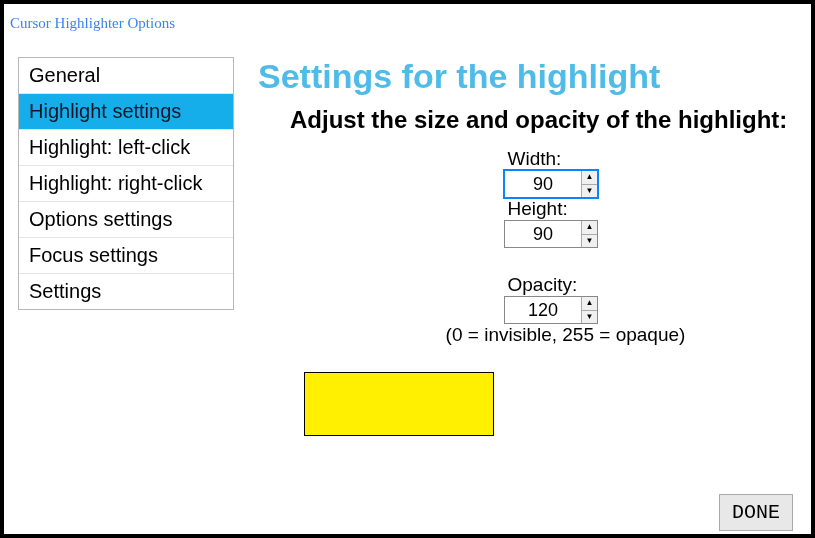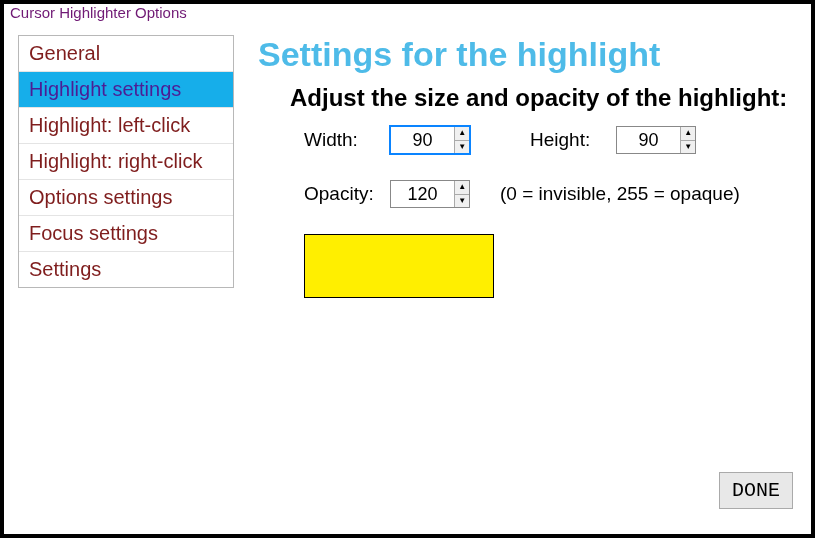--- a/index.html
+++ b/index.html
@@ -10,48 +10,49 @@
     background: #fff;
   }
   .window {
     width: 815px;
     height: 538px;
     border: 4px solid #000;
     background: #fff;
     position: relative;
   }
   .titlebar {
-    padding: 0 6px;
+    padding: 11px 6px;
     font-size: 15px;
-    color: #701a75;
+    color: #3b82f6;
+    font-family: Liberation Serif, serif;
   }
   .content {
     display: flex;
     padding: 14px 14px 0 14px;
     height: calc(100% - 28px);
     position: relative;
   }
   .sidebar {
     width: 216px;
     border: 1px solid #b8b8b8;
     background: #fff;
     align-self: flex-start;
   }
   .sidebar-item {
     padding: 6px 10px;
     font-size: 20px;
-    color: #7f1d1d;
+    color: #000000;
     cursor: pointer;
     border-bottom: 1px solid #e4e4e4;
     white-space: nowrap;
   }
   .sidebar-item:last-child { border-bottom: none; }
   .sidebar-item.selected {
     background: #16aeea;
-    color: #4c1d95;
+    color: #0f172a;
   }
   .main {
     flex: 1;
     padding-left: 24px;
   }
   .page-title {
     color: #4ebbe8;
     font-size: 34px;
     font-weight: bold;
     margin: 0 0 10px 0;
@@ -59,30 +60,31 @@
   .section-heading {
     font-size: 24px;
     font-weight: bold;
     margin: 6px 0 14px 32px;
   }
   .row {
     display: flex;
     align-items: center;
     margin: 0 0 26px 46px;
     font-size: 19px;
+    flex-direction: column;
   }
   .label {
     min-width: 86px;
   }
   .spinner {
     display: inline-flex;
     align-items: stretch;
     border: 1px solid #888;
     height: 28px;
-    width: 80px;
+    width: 94px;
     background: #fff;
   }
   .spinner.focused {
     outline: 1px solid #0a84ff;
     border-color: #0a84ff;
   }
   .spinner input {
     border: none;
     width: 100%;
     text-align: center;

